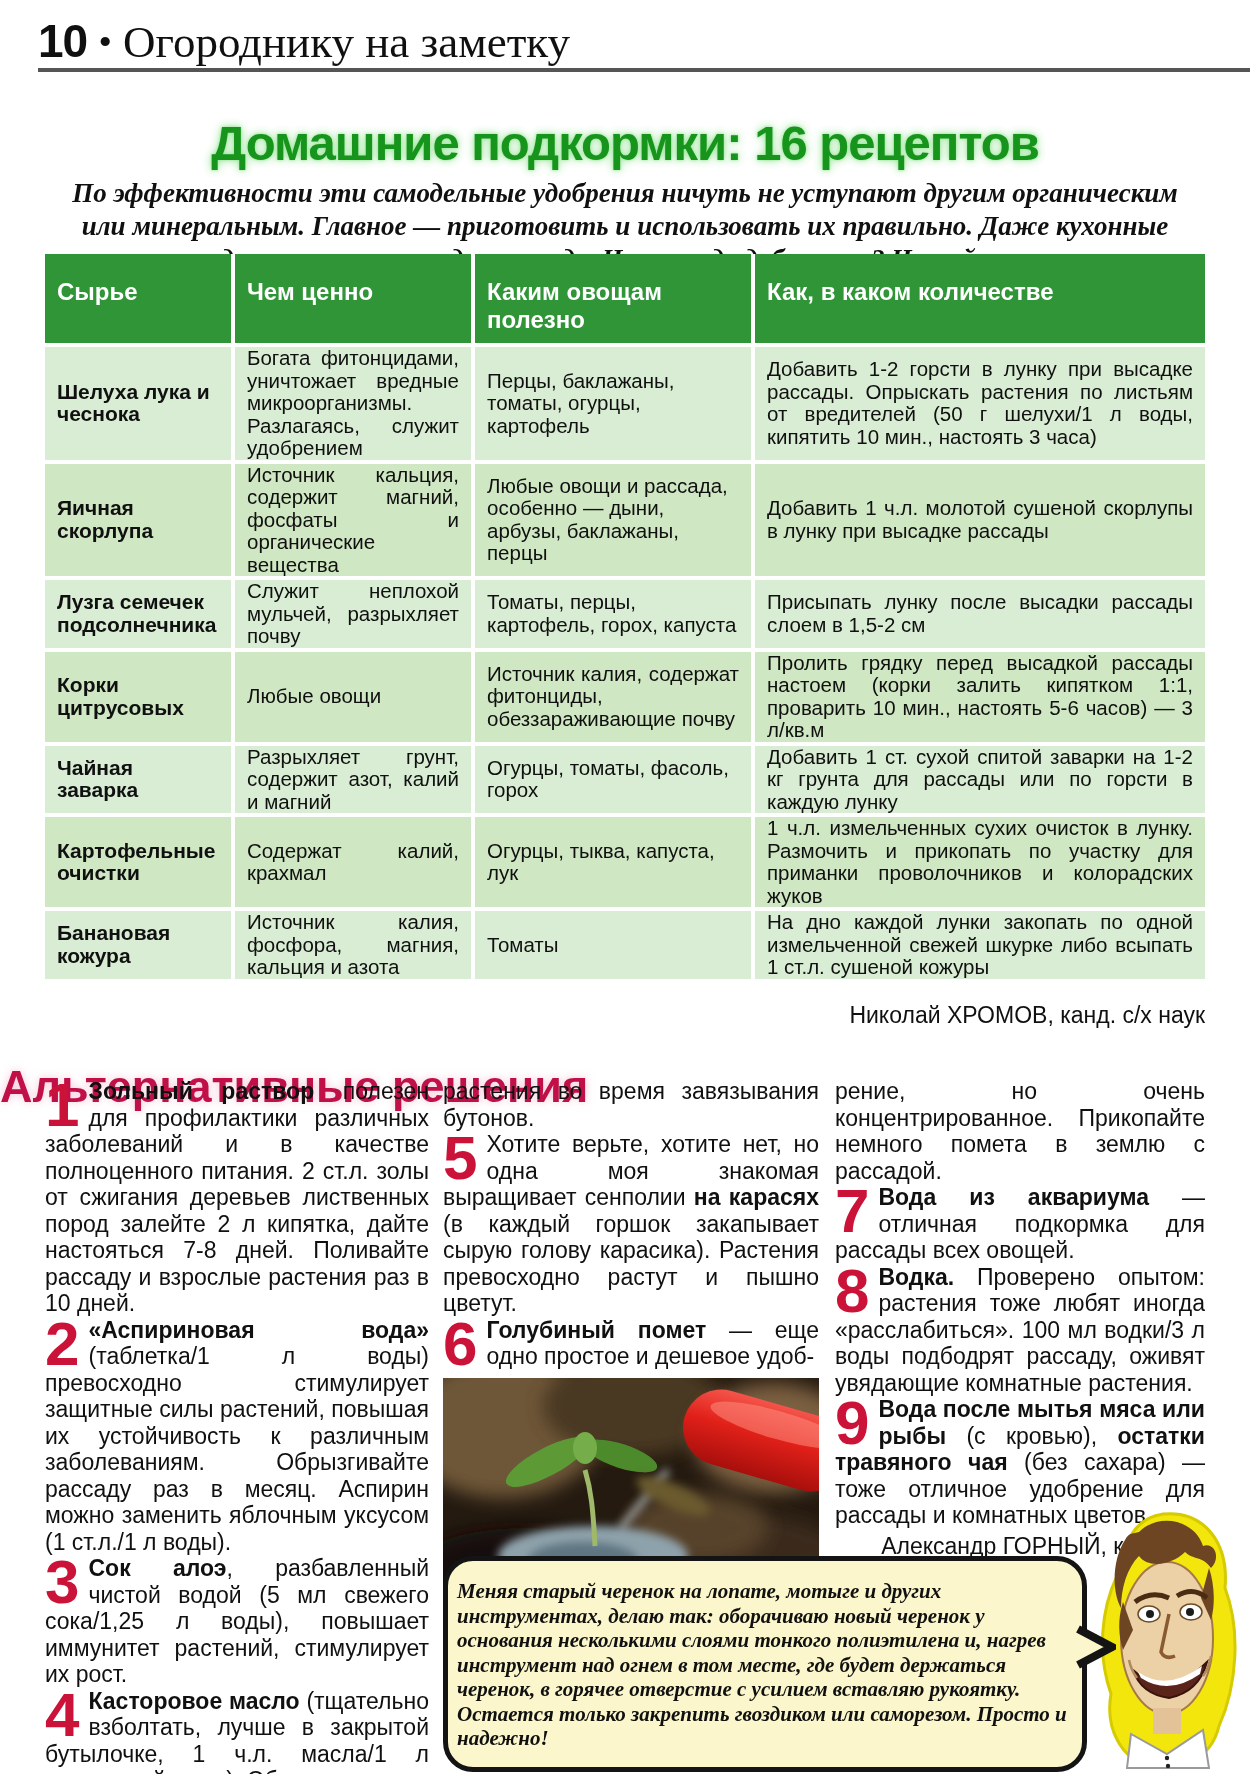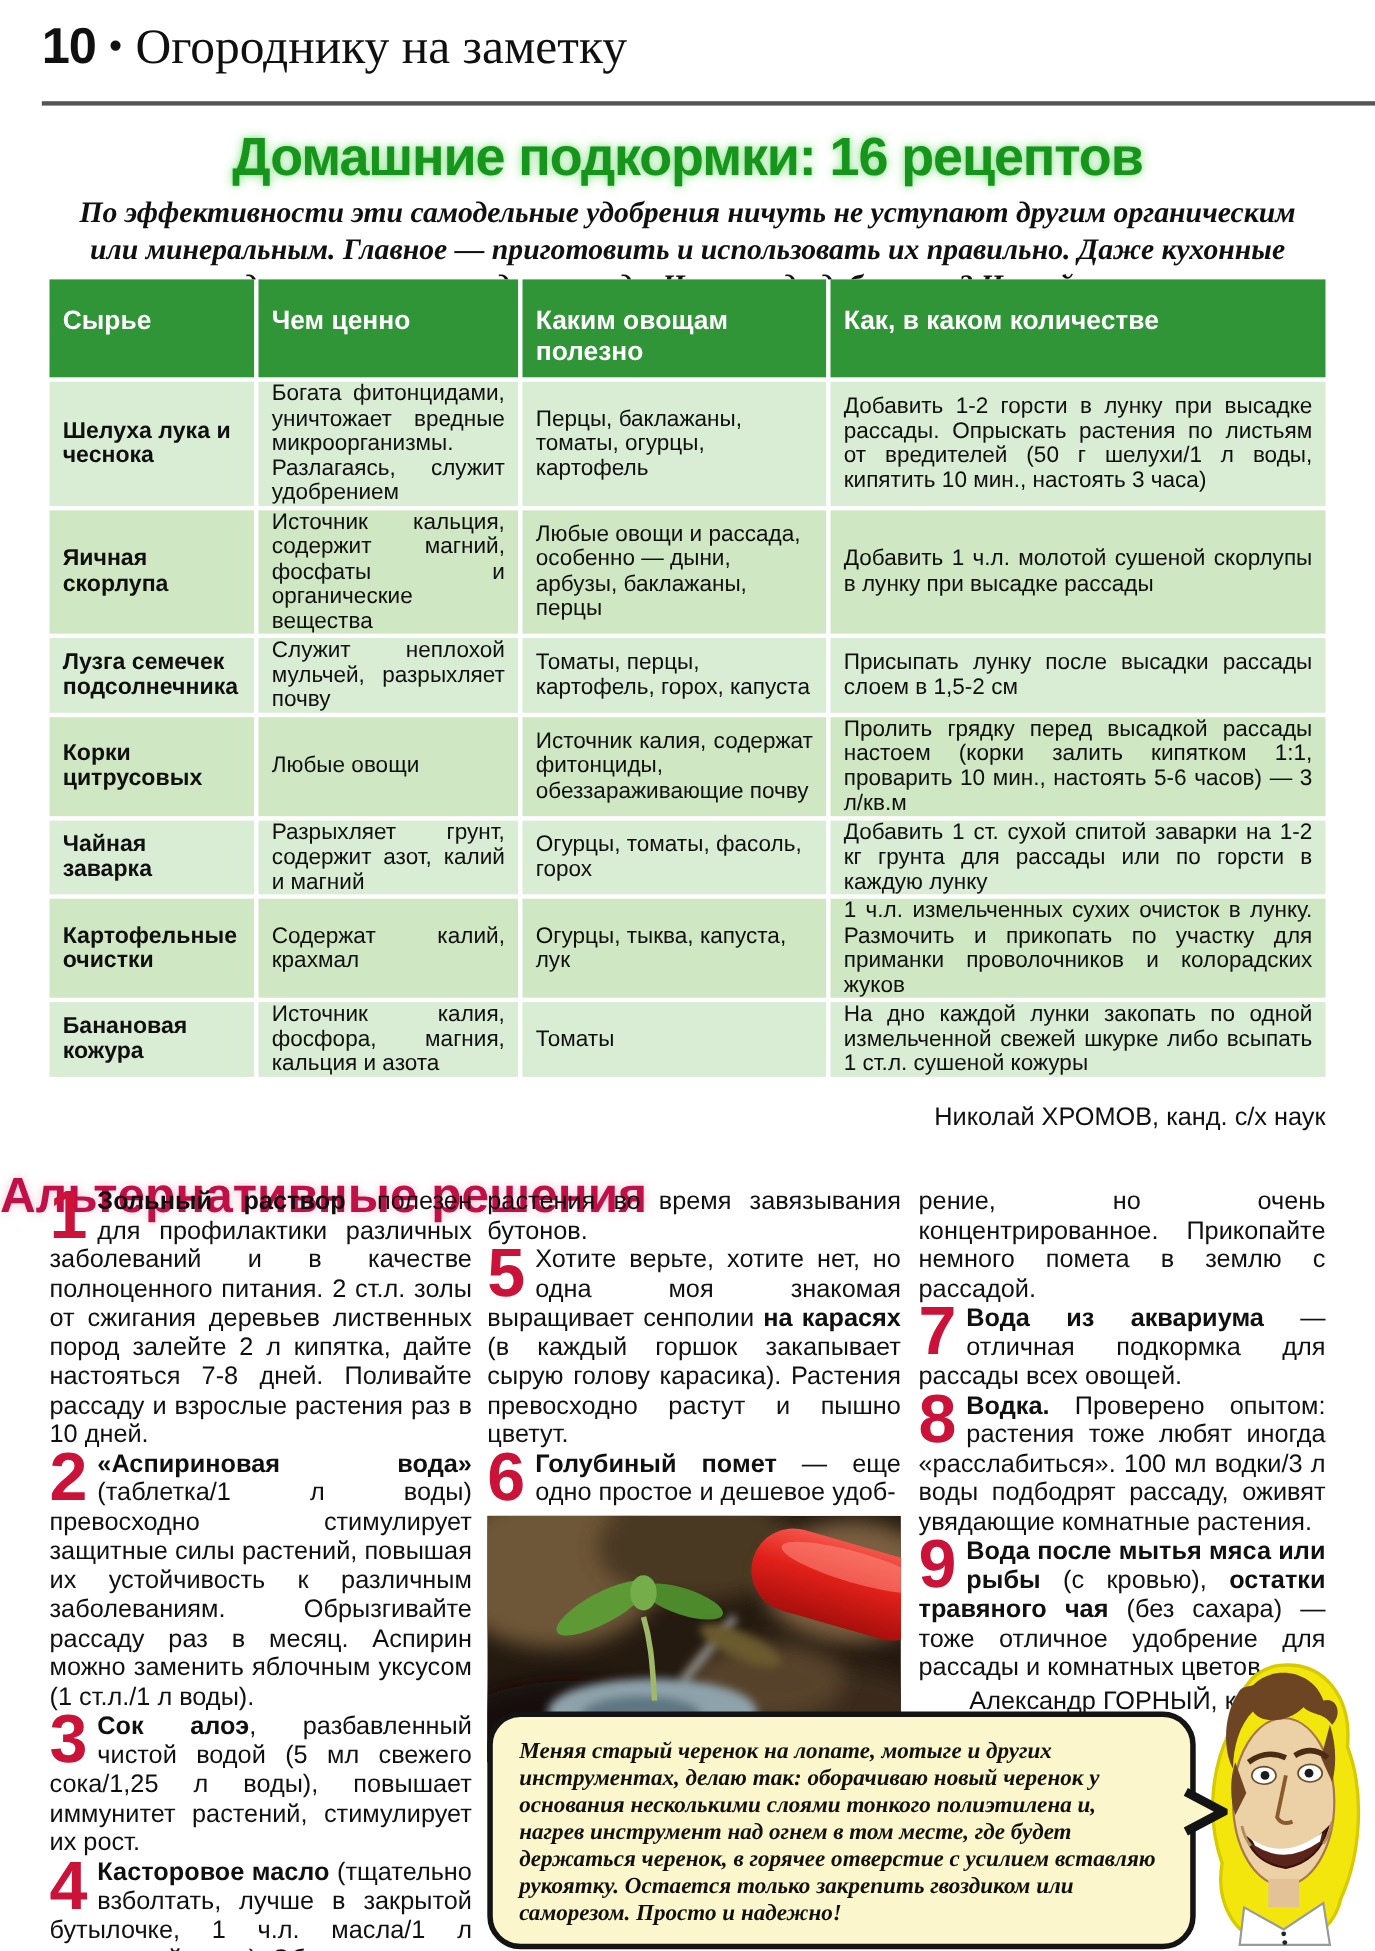--- a/index.html
+++ b/index.html
@@ -6,21 +6,21 @@
     --green_header:#2f9537; --green_title:#17941b; --row_light:#d9edd4; --row_alt:#cfe7c2;
     --crimson:#c11048; --number_red:#cb1238; --bubble_bg:#fbf6cb; --outline_yellow:#f2e60d; --rule_gray:#555555;
   }
   *{box-sizing:border-box}
   html,body{margin:0;padding:0}
   body{width:1250px;height:1774px;position:relative;background:#fff;color:#101010;
        font-family:"Liberation Sans",sans-serif;overflow:hidden}
 
   
   .masthead{position:absolute;top:14px;left:38px;right:0;display:flex;align-items:baseline;
-            border-bottom:4px solid var(--rule_gray);padding-bottom:24px}
+            border-bottom:4px solid var(--rule_gray);padding-bottom:0}
   .masthead .num{font-size:46px;font-weight:bold;letter-spacing:-1px}
   .masthead .sep{font-size:34px;margin:0 12px;transform:translateY(-4px)}
   .masthead .name{font-family:"Liberation Serif",serif;font-size:45px}
 
   
   .article-title{position:absolute;top:82px;left:0;width:100%;text-align:center;
                  font-size:49px;font-weight:bold;color:var(--green_title);letter-spacing:-1px;
                  text-shadow:0 0 10px rgba(140,225,140,.95),0 0 3px rgba(140,225,140,.9)}
   .intro{position:absolute;top:150px;left:55px;width:1140px;text-align:center;
          font-family:"Liberation Serif",serif;font-style:italic;font-weight:bold;
@@ -54,21 +54,21 @@
            margin:3px 9px 0 0;font-family:"Liberation Sans",sans-serif}
   .col-byline{margin:4px 0 0;text-align:right;font-size:23px;font-weight:normal}
 
   
   .photo{margin:8px 0 0;width:376px;height:224px;position:relative;z-index:1}
   .photo svg{display:block;width:100%;height:100%}
 
   
   .bubble{position:absolute;left:398px;top:478px;width:644px;z-index:3;
           background:var(--bubble_bg);border:5px solid #141414;border-radius:30px;
-          padding:18px 24px 16px;font-family:"Liberation Serif",serif;font-style:italic;
+          padding:18px 9px 16px;font-family:"Liberation Serif",serif;font-style:italic;
           font-weight:bold;font-size:21px;line-height:24.5px;text-align:left}
   .bubble-tail{position:absolute;right:-34px;top:62px;width:40px;height:48px}
 
   
   .cartoon{position:absolute;left:1038px;top:432px;width:162px;height:264px;z-index:2}
   .cartoon svg{display:block;width:100%;height:100%}
 </style>
 </head>
 <body>
 

